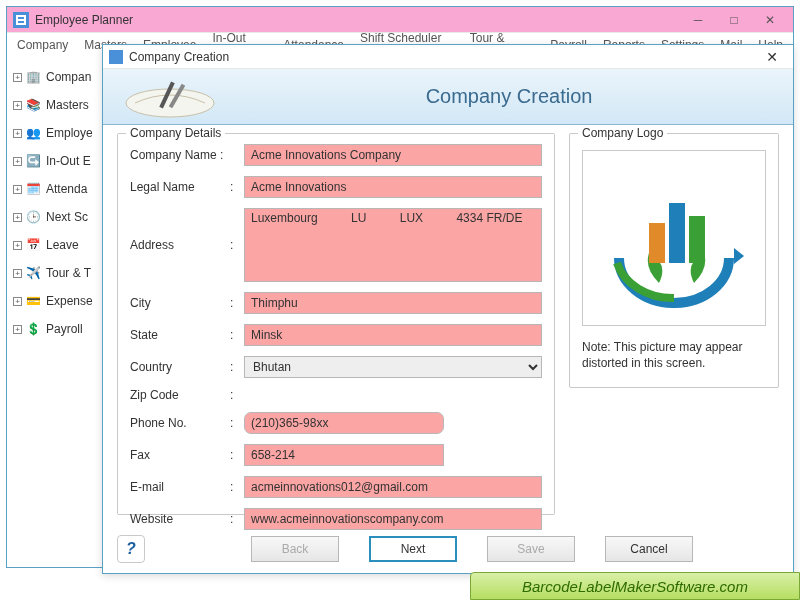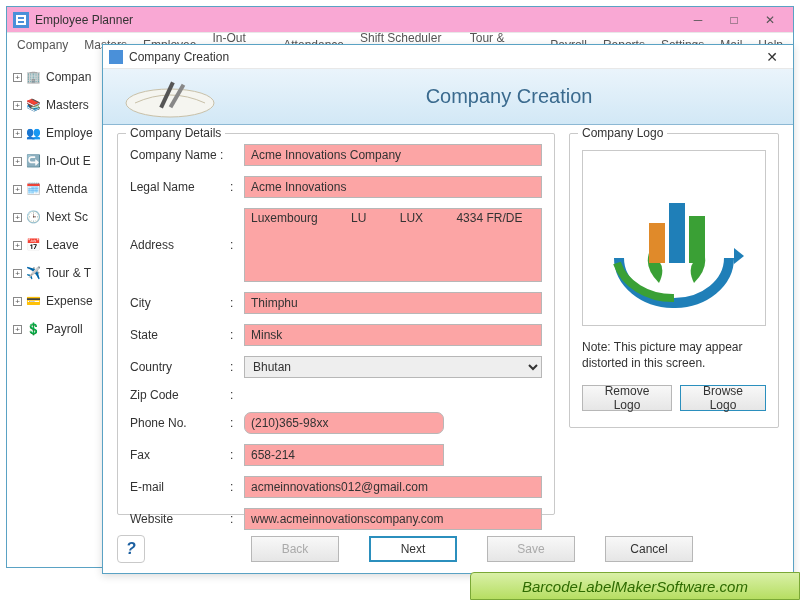--- a/index.html
+++ b/index.html
@@ -223,24 +223,20 @@
             <path d="M18 95 A58 48 0 0 0 75 130" fill="none" stroke="#3aa035" stroke-width="8"></path>
             <path d="M60 115 Q45 100 50 85 Q70 95 60 115" fill="#3aa035"></path>
             <path d="M95 115 Q110 100 105 85 Q85 95 95 115" fill="#3aa035"></path>
             <rect x="50" y="55" width="16" height="40" fill="#e08a2a"></rect>
             <rect x="70" y="35" width="16" height="60" fill="#1f7fb8"></rect>
             <rect x="90" y="48" width="16" height="47" fill="#3aa035"></rect>
             <polygon points="135,80 145,88 135,96" fill="#1f7fb8"></polygon>
           </svg>
         </div>
         <div class="note">Note: This picture may appear distorted in this screen.</div>
-        <div class="logo-btns">
-          <button class="btn">Remove Logo</button>
-          <button class="btn browse">Browse Logo</button>
-        </div>
       </div>
     </div>
   </div>
   <div class="dlg-footer">
     <div class="help-btn">?</div>
     <div class="footer-btns">
       <button class="btn disabled">Back</button>
       <button class="btn primary">Next</button>
       <button class="btn disabled">Save</button>
       <button class="btn">Cancel</button>

